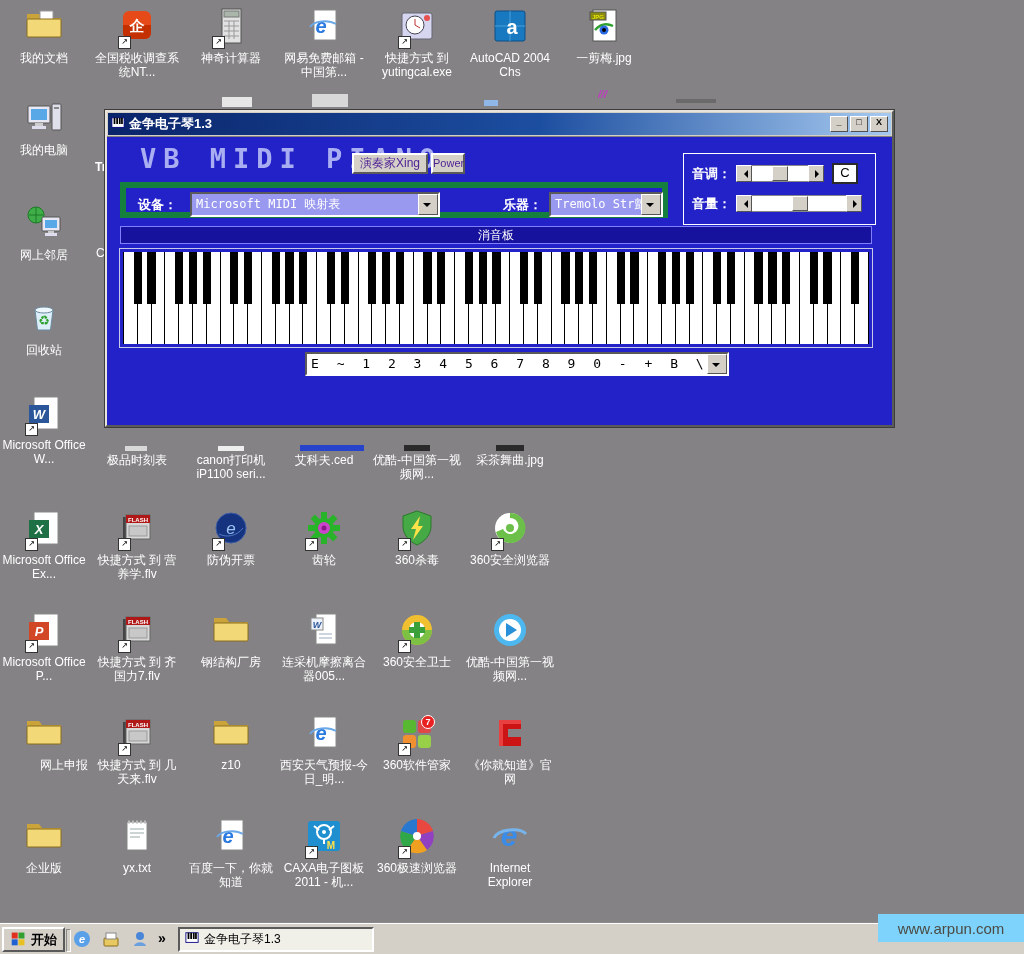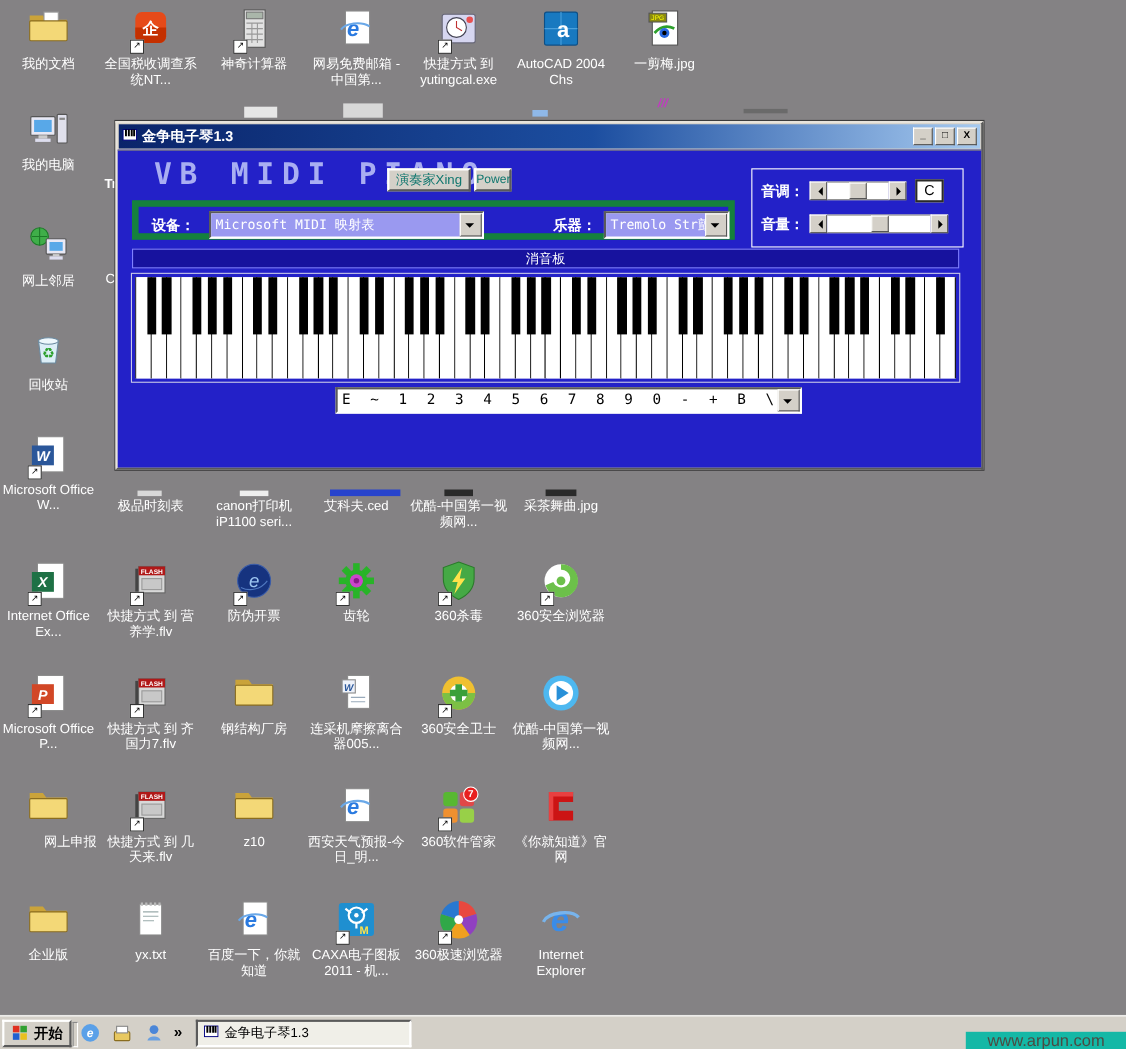--- a/index.html
+++ b/index.html
@@ -17,21 +17,21 @@
 
   
   .win{position:absolute;left:105px;top:110px;width:785px;background:#d4d0c8;border:2px solid;border-color:#e8e4dc #5a5a5a #5a5a5a #e8e4dc;box-shadow:0 0 0 1px #3c3c3c}
   .tbar{height:22px;margin:1px;background:linear-gradient(90deg,#0a246a,#1c4ea0 55%,#a6caf0);display:flex;align-items:center;padding:0 3px;color:#fff;font-weight:bold;font-size:13px;gap:4px}
   .tbtns{margin-left:auto;display:flex;gap:2px}
   .tbtn{width:16px;height:14px;background:#d4d0c8;border:1px solid;border-color:#fff #505050 #505050 #fff;font-size:9px;line-height:11px;text-align:center;color:#000;font-weight:bold}
   .menubar{height:20px;background:#d4d0c8;font-size:12px;color:#000;padding:3px 8px;box-sizing:border-box}
   .client{position:relative;height:288px;background:#2321c8;border-top:1px solid #808080}
 
   .apptitle{position:absolute;left:33px;top:6px;font-family:"DejaVu Sans Mono",monospace;font-weight:bold;font-size:27px;letter-spacing:7px;color:#a9aef2;white-space:nowrap}
-  .btn{position:absolute;background:#d4d0c8;border:2px solid;border-color:#fff #5a5a5a #5a5a5a #fff;font-size:12px;text-align:center;color:#0f766e;box-sizing:border-box;line-height:16px}
+  .btn{position:absolute;background:#d4d0c8;border:2px solid;border-color:#fff #5a5a5a #5a5a5a #fff;font-size:12px;text-align:center;color:#4c1d95;box-sizing:border-box;line-height:16px}
 
   .grpbox{position:absolute;left:576px;top:16px;width:191px;height:70px;border:1px solid #fff}
   .glabel{position:absolute;color:#fff;font-size:13px;font-weight:bold;white-space:nowrap}
   .sbar{position:absolute;height:17px;display:flex}
   .sbtn{width:16px;height:17px;background:#d4d0c8;border:1px solid;border-color:#fff #555 #555 #fff;box-sizing:border-box;position:relative}
   .tl::after{content:"";position:absolute;top:4px;left:3px;border:4px solid transparent;border-right-color:#000}
   .tr::after{content:"";position:absolute;top:4px;left:6px;border:4px solid transparent;border-left-color:#000}
   .strack{flex:1;background:#fff;border:1px solid #888;border-right:none;border-left:none;position:relative}
   .sthumb{position:absolute;top:0;width:16px;height:15px;background:#d4d0c8;border:1px solid;border-color:#fff #555 #555 #fff;box-sizing:border-box}
   .cbox{position:absolute;width:26px;height:21px;background:#fff;border:2px solid #2a2a2a;box-sizing:border-box;text-align:center;font-size:13px;line-height:16px;color:#000}
@@ -55,21 +55,21 @@
   .comboR .cface{text-align:center;font-weight:bold;font-size:17px;line-height:23px}
 
   
   .taskbar{position:absolute;left:0;bottom:0;width:1024px;height:30px;background:#d4d0c8;border-top:1px solid #fff;box-shadow:0 -1px 0 #8a8a8a}
   .start{position:absolute;left:2px;top:3px;height:25px;padding:0 6px;display:flex;align-items:center;gap:4px;font-weight:bold;font-size:13px;color:#000;background:#d4d0c8;border:2px solid;border-color:#fff #5a5a5a #5a5a5a #fff;box-sizing:border-box}
   .ql{position:absolute;left:72px;top:5px;display:flex;gap:9px;align-items:center}
   .chev{position:absolute;left:158px;top:6px;font-size:14px;font-weight:bold;color:#000}
   .task{position:absolute;left:178px;top:3px;width:196px;height:25px;background:#f0efe8;border:2px solid;border-color:#5a5a5a #fff #fff #5a5a5a;display:flex;align-items:center;gap:5px;padding:0 5px;font-size:12px;color:#000;box-sizing:border-box}
   .groove{position:absolute;top:5px;width:3px;height:21px;border:1px solid;border-color:#8a8a8a #fff #fff #8a8a8a}
 
-  .wm{position:absolute;right:0;bottom:0;width:146px;height:16px;background:#14b8a6;color:#4c4a42;font-size:15px;display:flex;align-items:center;justify-content:center}
+  .wm{position:absolute;right:0;bottom:12px;width:146px;height:28px;background:#7dd3fc;color:#4c4a42;font-size:15px;display:flex;align-items:center;justify-content:center}
 </style>
 </head>
 <body>
 
 <div>
   <div id="desktop-icons">
       <div class="dicon" style="left: 0px; top: 6px;">
         <div class="ig">
           <svg viewBox="0 0 40 40" width="40" height="40">
             <path d="M3 12V8h12l3 4h19v4H3z" fill="#caa33a"></path>
@@ -196,21 +196,21 @@
       </div>
       <div class="dicon" style="left: 0px; top: 508px;">
         <div class="ig">
           <svg viewBox="0 0 40 40" width="40" height="40">
             <rect x="10" y="4" width="24" height="32" fill="#fff" stroke="#8a8a8a"></rect>
             <rect x="5" y="12" width="20" height="18" fill="#1e7145"></rect>
             <text x="15" y="26" font-size="13" font-weight="bold" font-style="italic" fill="#fff" text-anchor="middle">X</text>
           </svg>
           <span class="sc">↗</span>
         </div>
-        <div class="ilabel">Internet Office Ex...</div>
+        <div class="ilabel">Microsoft Office Ex...</div>
       </div>
       <div class="dicon" style="left: 93px; top: 508px;">
         <div class="ig">
           <svg viewBox="0 0 40 40" width="40" height="40">
             <rect x="6" y="9" width="4" height="22" fill="#444"></rect>
             <rect x="9" y="7" width="24" height="24" fill="#d8d8d8" stroke="#666"></rect>
             <rect x="9" y="7" width="24" height="8" fill="#b01818"></rect>
             <text x="21" y="13.5" font-size="6" fill="#fff" text-anchor="middle" font-weight="bold">FLASH</text>
             <rect x="12" y="18" width="18" height="10" fill="#c8c8c8" stroke="#999"></rect>
           </svg>

